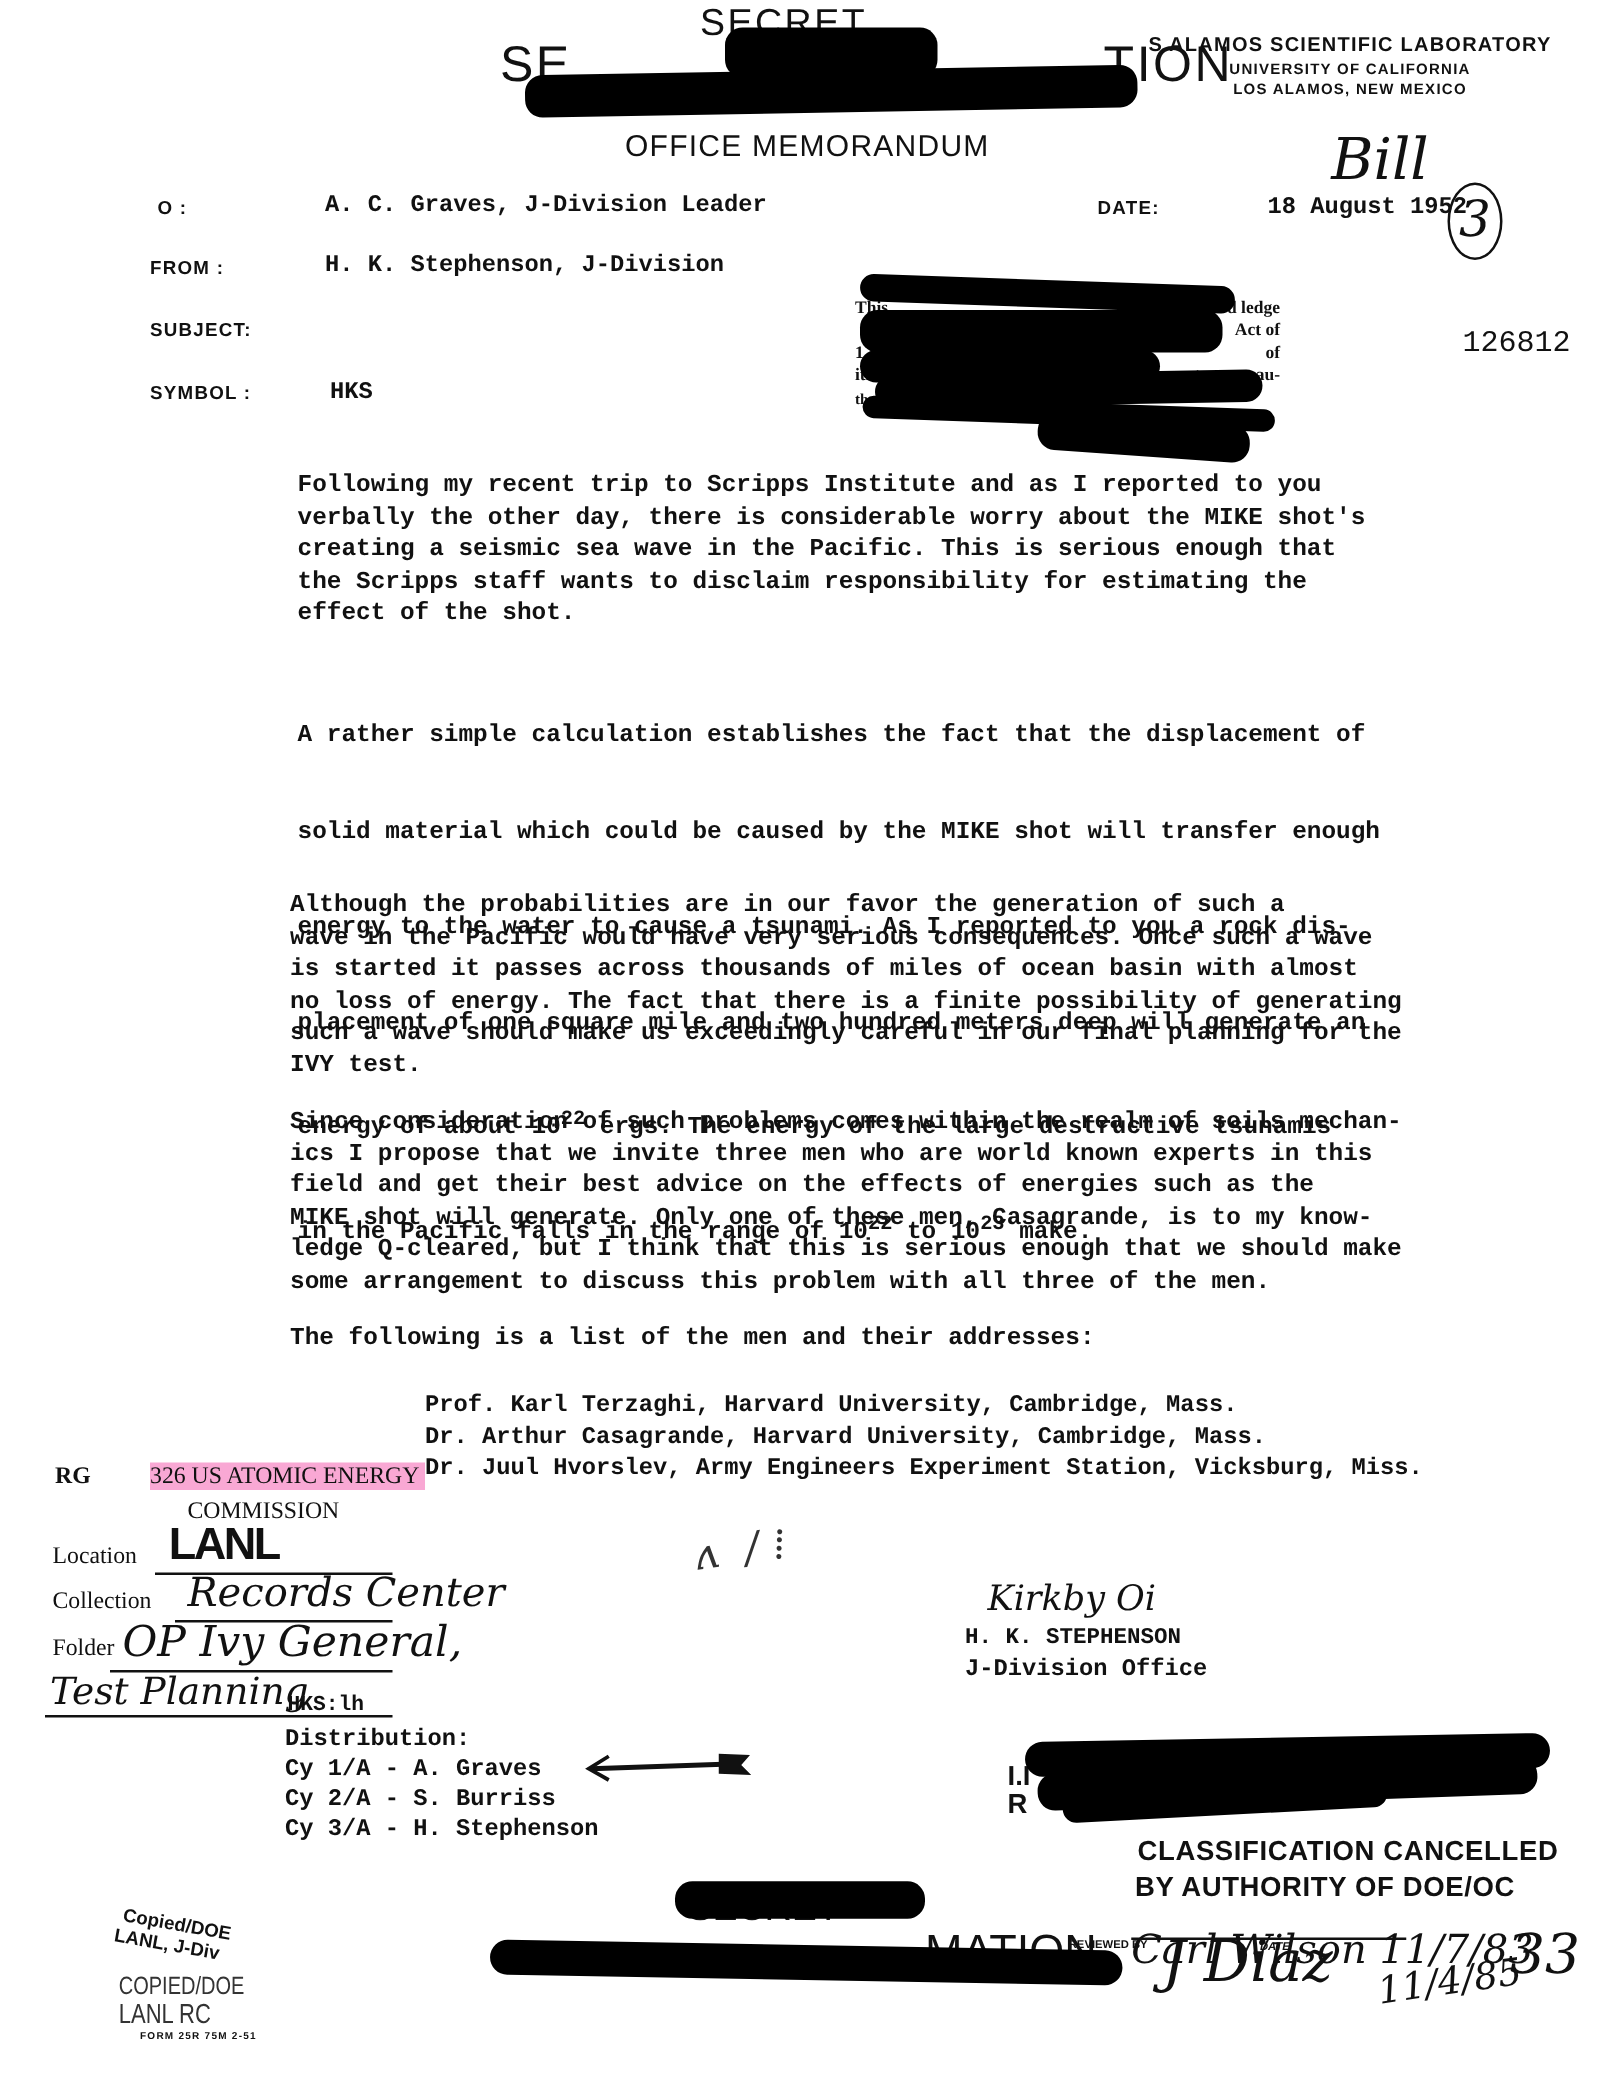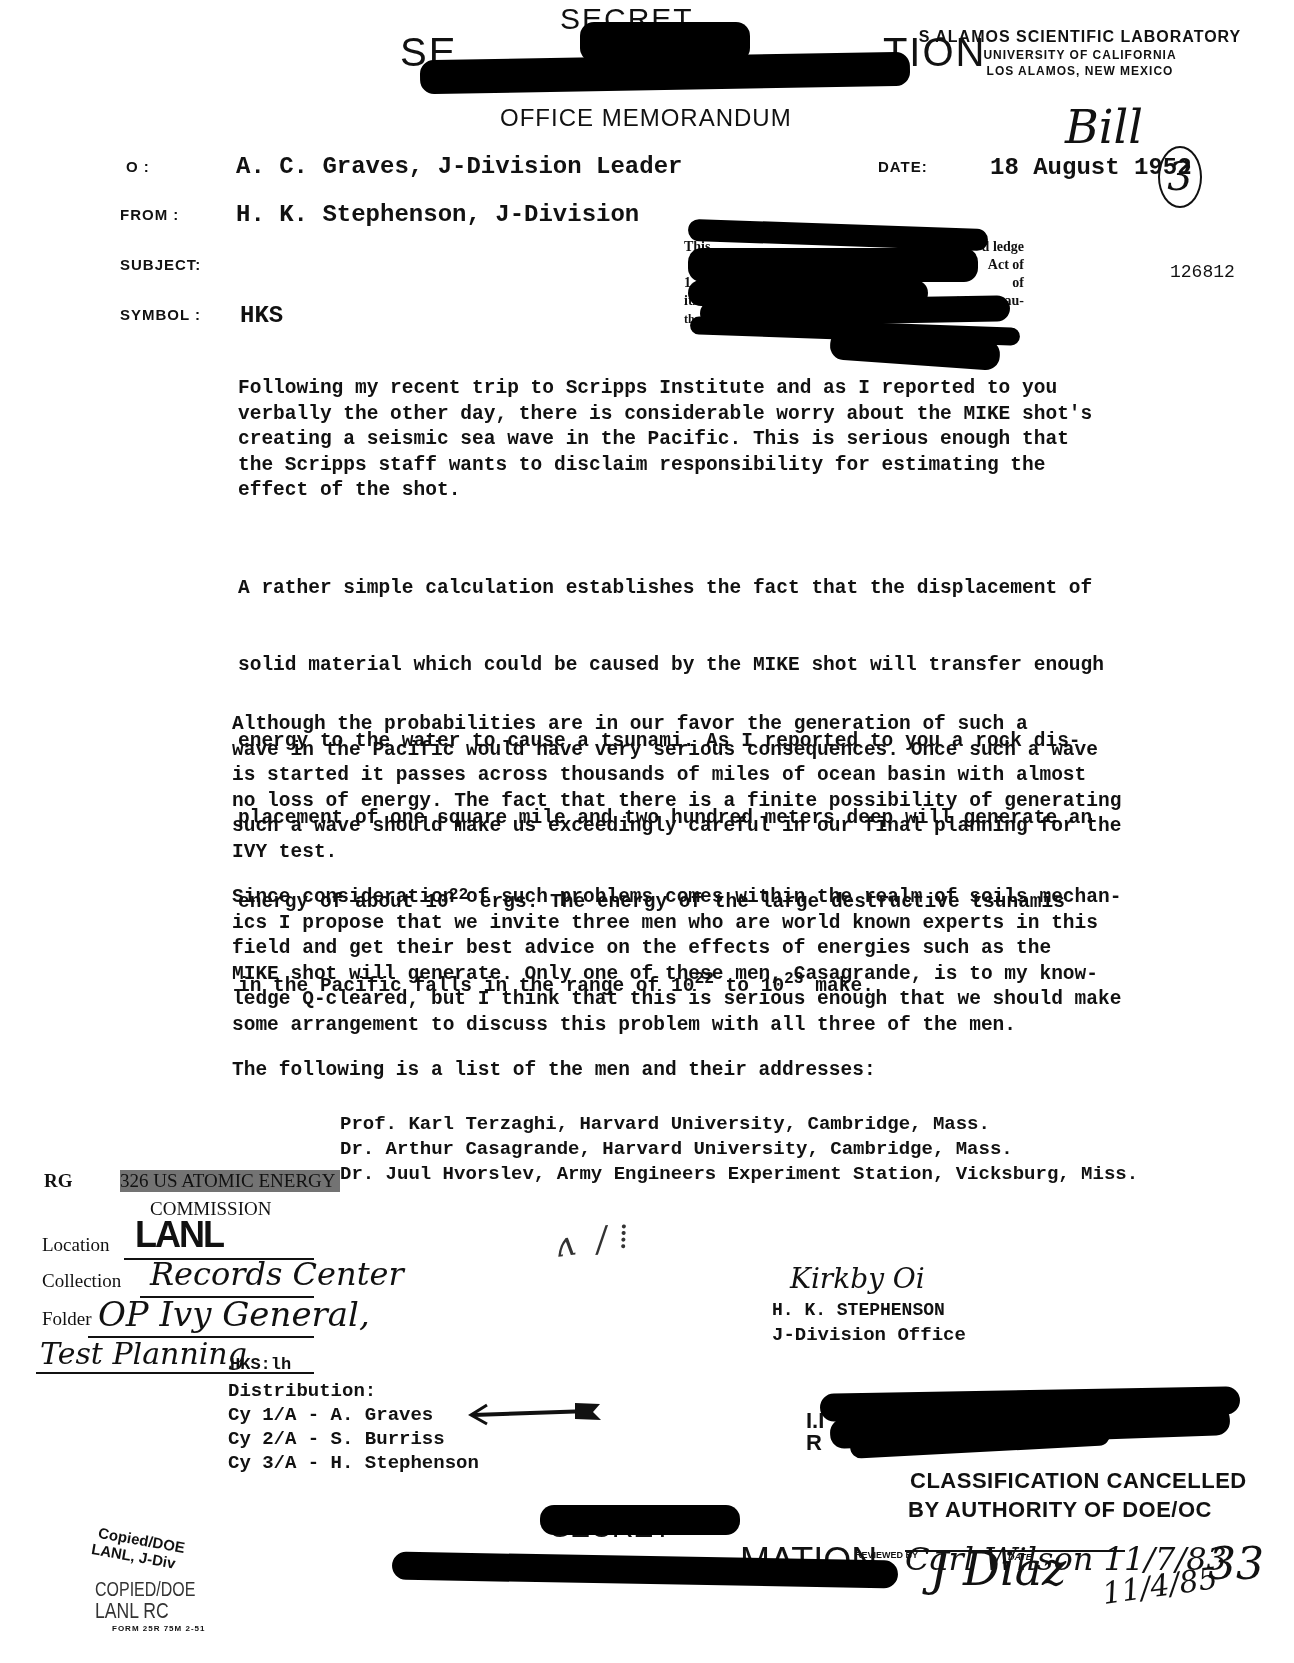--- a/index.html
+++ b/index.html
@@ -12,24 +12,24 @@
 
   #lab-header { left: 880px; top: 28px; text-align: center; width: 400px; }
   #lab-header .l1 { font-size: 16px; font-weight: bold; letter-spacing: 1px; }
   #lab-header .l2, #lab-header .l3 { font-size: 12px; font-weight: bold; letter-spacing: 1px; margin-top: 2px; }
 
   .classif-top { left: 400px; top: 30px; font-size: 40px; letter-spacing: 2px; }
   .classif-top .sub { position:absolute; left: 160px; top: -28px; font-size: 30px; }
   #memo-title { left: 500px; top: 104px; font-size: 24px; font-weight: normal; letter-spacing: 1px; }
 
   .hdr-label { font-size: 15px; font-weight: bold; letter-spacing: 1px; }
-  .hdr-val { font-size: 24px; }
+  .hdr-val { font-size: 19px; margin-left: 24px; }
 
   .restricted { left: 684px; top: 218px; width: 360px; font-size: 14px; font-family: "Liberation Serif", serif; font-weight: bold; line-height: 18px; }
-  #doc-number { left: 1170px; top: 262px; font-size: 18px; font-family: "Liberation Mono", monospace; }
+  #doc-number { left: 1170px; top: 262px; font-size: 24px; font-family: "Liberation Mono", monospace; }
 
   .para { left: 238px; width: 1000px; font-size: 19.5px; line-height: 25.5px; white-space: pre; }
   .addr { left: 340px; font-size: 19px; line-height: 25px; white-space: pre; }
 
   .archive { font-family: "Liberation Serif", serif; font-size: 19px; }
   .handline { border-bottom: 2px solid #111; }
 
   .stamp { font-family: "Liberation Sans", sans-serif; font-weight: bold; font-size: 22px; letter-spacing: 0.5px; }
   .copied { font-family: "Liberation Sans", sans-serif; font-weight: bold; font-size: 15px; transform: rotate(10deg); transform-origin: left top; }
 </style>
@@ -116,21 +116,21 @@
 MIKE shot will generate. Only one of these men, Casagrande, is to my know-
 ledge Q-cleared, but I think that this is serious enough that we should make
 some arrangement to discuss this problem with all three of the men.</div>
 <div class="abs mono para" style="top:1058px;left:232px;">The following is a list of the men and their addresses:</div>
 
 <div class="abs mono addr" style="top:1112px;">Prof. Karl Terzaghi, Harvard University, Cambridge, Mass.</div>
 <div class="abs mono addr" style="top:1137px;">Dr. Arthur Casagrande, Harvard University, Cambridge, Mass.</div>
 <div class="abs mono addr" style="top:1162px;">Dr. Juul Hvorslev, Army Engineers Experiment Station, Vicksburg, Miss.</div>
 
 <div class="abs archive" style="left:44px;top:1170px;font-weight:bold;background:#fff;">RG</div>
-<div class="abs archive" style="left:120px;top:1170px;background:#737373;padding-right:4px;">326 US ATOMIC ENERGY</div>
+<div class="abs archive" style="left:120px;top:1170px;background:#f9a8d4;padding-right:4px;">326 US ATOMIC ENERGY</div>
 <div class="abs archive" style="left:150px;top:1198px;">COMMISSION</div>
 
 <div class="abs archive" style="left:42px;top:1234px;">Location</div>
 <div class="abs handline" style="left:124px;top:1258px;width:190px;"></div>
 <div class="abs" style="left:135px;top:1214px;font-family:'Liberation Sans',sans-serif;font-weight:bold;font-size:36px;letter-spacing:-2px;">LANL</div>
 
 <div class="abs archive" style="left:42px;top:1270px;">Collection</div>
 <div class="abs handline" style="left:140px;top:1296px;width:174px;"></div>
 <div class="abs hand" style="left:150px;top:1255px;font-size:32px;">Records Center</div>
 

